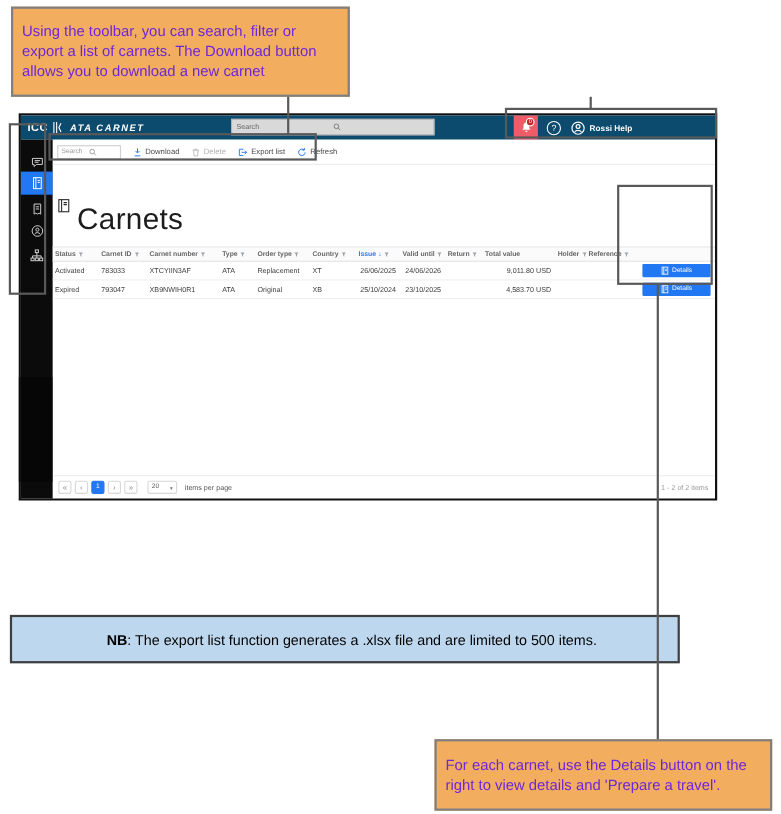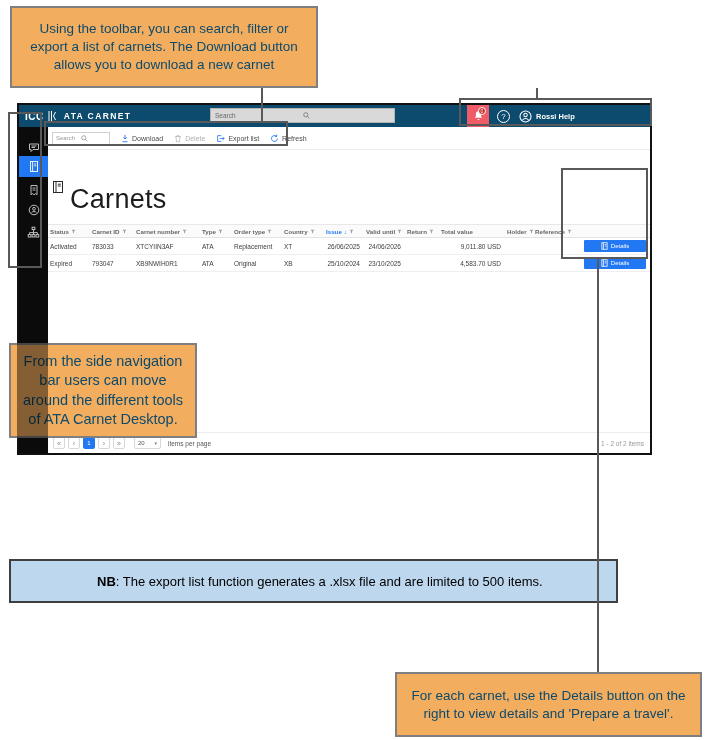--- a/index.html
+++ b/index.html
@@ -1,22 +1,22 @@
 <!DOCTYPE html>
 <html><head>
 <meta charset="utf-8">
 <style>
   * { margin:0; padding:0; box-sizing:border-box; }
   body { background:#fff; font-family:"Liberation Sans", sans-serif; }
   .canvas { position:relative; width:710px; height:740px; background:#fff; overflow:hidden; }
 
   
   .callout { position:absolute; background:#F3AD5E; border:2px solid #7f7f7f;
-             display:flex; align-items:center; justify-content:center; text-align:center;
-             color:#0c4a6e; z-index:10; padding:4px 8px; line-height:1.32; }
+             display:flex; align-items:center; justify-content:center; text-align:left;
+             color:#6d28d9; z-index:10; padding:4px 8px; line-height:1.32; }
   .co-toolbar   { left:10px;  top:6px;   width:308px; height:82px; font-size:13.5px; }
   .co-topmenu   { left:372px; top:7px;   width:325px; height:81px; font-size:13.5px; }
   .co-sidenav   { left:9px;   top:343px; width:188px; height:95px; font-size:14.5px; }
   .co-details   { left:395px; top:672px; width:307px; height:65px; font-size:13.5px; }
 
   .nb-box { position:absolute; left:9px; top:559px; width:609px; height:44px;
             background:#BDD7EE; border:2px solid #3f3f3f; z-index:10;
             display:flex; align-items:center; font-size:13px; color:#000; padding-left:86px; }
   .nb-box b { font-weight:bold; }
 
@@ -34,21 +34,21 @@
   .shade { position:absolute; left:17px; top:343px; width:31px; height:95px;
            background:rgba(0,0,0,0.45); z-index:12; }
 
   
   .app { position:absolute; left:17px; top:103px; width:635px; height:352px;
          border:2px solid #111; background:#fff; z-index:1; }
   .app-header { position:absolute; left:0; top:0; right:0; height:22px; background:#0c4a6e;
                 display:flex; align-items:center; color:#fff; }
   .logo-wrap { display:flex; align-items:center; gap:3px; padding-left:6px; }
   .logo-icc { font-size:10px; font-weight:bold; letter-spacing:0.5px; }
-  .brand { font-size:8.5px; font-weight:bold; letter-spacing:1.4px; margin-left:4px; }
+  .brand { font-size:8.5px; font-weight:bold; letter-spacing:1.4px; margin-left:4px;font-style:italic; }
   .hsearch { position:absolute; left:191px; top:3px; width:185px; height:15px;
              background:#d9d9d9; border:1px solid #b3b3b3; display:flex; align-items:center;
              padding:0 4px; }
   .hsearch span { font-size:6.5px; color:#666; flex:1; }
   .hdr-right { position:absolute; left:448px; top:0; height:22px; display:flex; align-items:center; }
   .bell-box { width:22px; height:22px; background:#EF5B67; display:flex; align-items:center;
               justify-content:center; position:relative; }
   .bell-badge { position:absolute; top:2px; right:3px; width:8px; height:8px; border-radius:50%;
                 background:#C62828; border:1px solid #fff; color:#fff; font-size:5px;
                 display:flex; align-items:center; justify-content:center; }
@@ -405,23 +405,20 @@
           <span>20</span>
           <span style="font-size:5px;color:#777;">▾</span>
         </div>
         <span class="pg-label">items per page</span>
         <span class="pg-spacer"></span>
         <span class="pg-summary">1 - 2 of 2 items</span>
       </div>
     </div>
   </div>
 
-  <div class="callout co-sidenav">
-    <span>From the side navigation bar users can move around the different tools of ATA Carnet Desktop.</span>
-  </div>
   <div class="shade"></div>
 
   <div class="nb-box">
     <span><b>NB</b><span>: The export list function generates a .xlsx file and are limited to 500 items.</span></span>
   </div>
 
   <div class="callout co-details">
     <span>For each carnet, use the Details button on the right to view details and 'Prepare a travel'.</span>
   </div>
 

